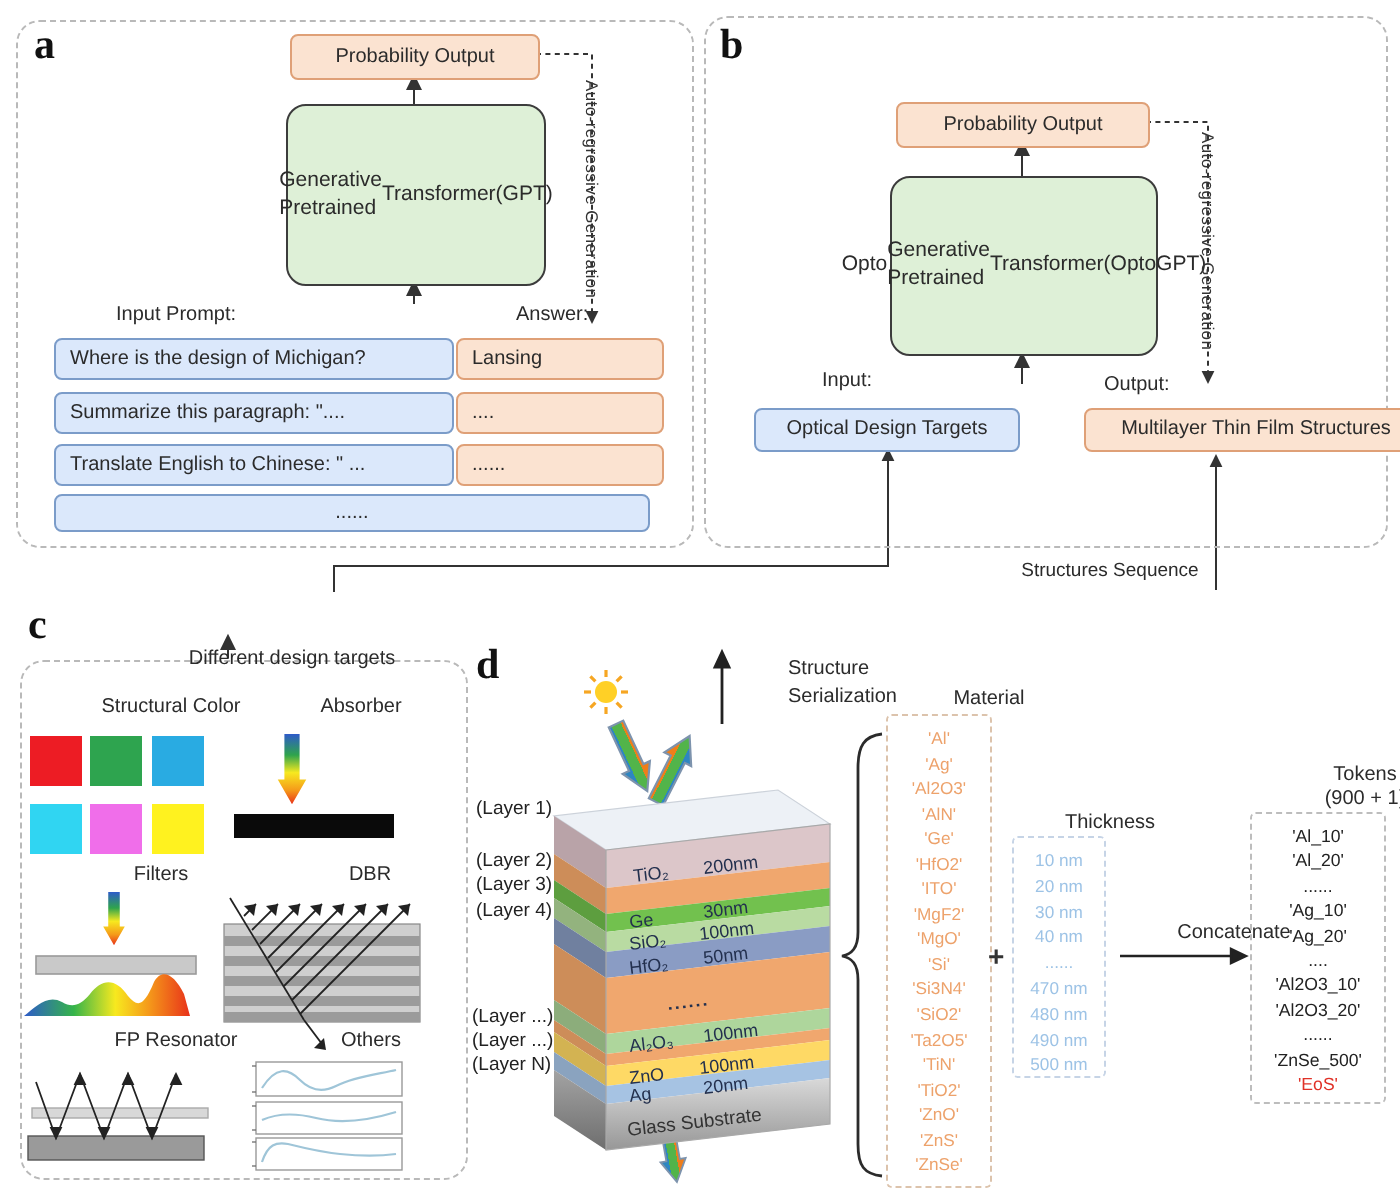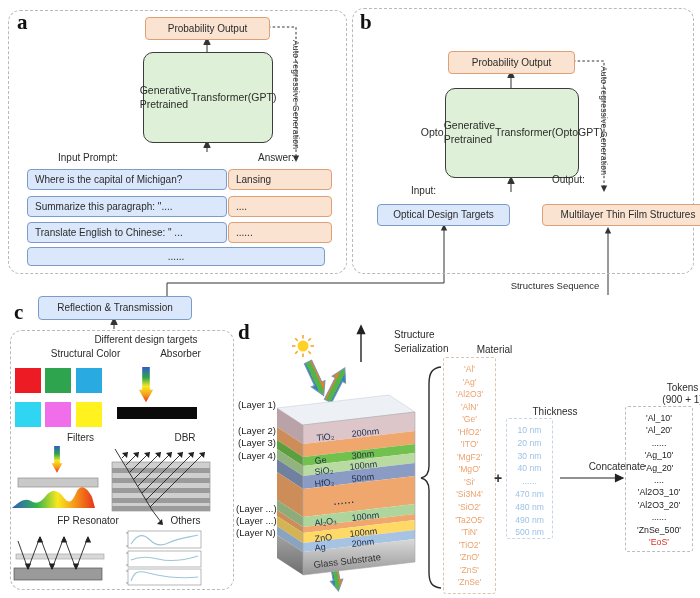--- a/index.html
+++ b/index.html
@@ -269,49 +269,48 @@
 <div class="abs pletter" style="left:17px;top:10px;">a</div>
 <div class="abs bx orange" style="left:145px;top:17px;width:123px;height:21px;">Probability Output</div>
 <div class="abs bx green" style="left:143px;top:52px;width:128px;height:89px;">
   <div>Generative Pretrained</div>
   <div>Transformer</div>
   <div>(GPT)</div>
 </div>
 <div class="abs vtext" style="left:291px;top:40px;height:122px;">Auto-regressive Generation</div>
 <div class="abs lbl" style="left:33px;top:152px;">Input Prompt:</div>
 <div class="abs lbl" style="left:233px;top:152px;">Answer:</div>
-<div class="abs bx blue leftalign" style="left:27px;top:169px;width:191px;height:19px;">Where is the capital of Michigan?</div>
+<div class="abs bx blue leftalign" style="left:27px;top:169px;width:191px;height:19px;">Where is the design of Michigan?</div>
 <div class="abs bx orange leftalign" style="left:228px;top:169px;width:95px;height:19px;">Lansing</div>
 <div class="abs bx blue leftalign" style="left:27px;top:196px;width:191px;height:19px;">Summarize this paragraph: "....</div>
 <div class="abs bx orange leftalign" style="left:228px;top:196px;width:95px;height:19px;">....</div>
 <div class="abs bx blue leftalign" style="left:27px;top:222px;width:191px;height:19px;">Translate English to Chinese: " ...</div>
 <div class="abs bx orange leftalign" style="left:228px;top:222px;width:95px;height:19px;">......</div>
 <div class="abs bx blue" style="left:27px;top:247px;width:296px;height:17px;">......</div>
 
 <div class="abs panel" style="left:352px;top:8px;width:340px;height:264px;"></div>
 <div class="abs pletter" style="left:360px;top:10px;">b</div>
 <div class="abs bx orange" style="left:448px;top:51px;width:125px;height:21px;">Probability Output</div>
 <div class="abs bx green" style="left:445px;top:88px;width:132px;height:88px;">
   <div>Opto</div>
   <div>Generative Pretrained</div>
   <div>Transformer</div>
   <div>(OptoGPT)</div>
 </div>
 <div class="abs vtext" style="left:599px;top:66px;height:124px;">Auto-regressive Generation</div>
 <div class="abs lbl" style="left:386px;top:185px;">Input:</div>
-<div class="abs lbl" style="left:527px;top:174px;text-align:right;">Output:</div>
+<div class="abs lbl" style="left:527px;top:187px;text-align:right;">Output:</div>
 <div class="abs bx blue" style="left:377px;top:204px;width:131px;height:20px;">Optical Design Targets</div>
 <div class="abs bx orange" style="left:542px;top:204px;width:170px;height:20px;">Multilayer Thin Film Structures</div>
 
-<div class="abs bx blue" style="left:38px;top:296px;width:152px;height:22px;">Reflection &amp; Transmission</div>
 <div class="abs lbl ctr" style="left:460px;top:280px;width:140px;font-size:9.5px;">Structures Sequence</div>
 
 <div class="abs pletter" style="left:14px;top:300px;">c</div>
 <div class="abs panel" style="left:10px;top:330px;width:222px;height:258px;"></div>
-<div class="abs lbl ctr" style="left:41px;top:334px;width:160px;">Different design targets</div>
+<div class="abs lbl ctr" style="left:41px;top:324px;width:160px;">Different design targets</div>
 <div class="abs lbl ctr" style="left:18px;top:348px;width:85px;">Structural Color</div>
 <div class="abs lbl ctr" style="left:128px;top:348px;width:55px;">Absorber</div>
 <div class="abs sw" style="left: 15px; top: 368px; width: 26px; height: 25px; background: rgb(237, 28, 36);"></div>
 <div class="abs sw" style="left: 45px; top: 368px; width: 26px; height: 25px; background: rgb(46, 164, 79);"></div>
 <div class="abs sw" style="left: 76px; top: 368px; width: 26px; height: 25px; background: rgb(41, 171, 226);"></div>
 <div class="abs sw" style="left: 15px; top: 402px; width: 26px; height: 25px; background: rgb(48, 213, 242);"></div>
 <div class="abs sw" style="left: 45px; top: 402px; width: 26px; height: 25px; background: rgb(240, 110, 234);"></div>
 <div class="abs sw" style="left: 76px; top: 402px; width: 26px; height: 25px; background: rgb(255, 242, 31);"></div>
 <div class="abs lbl ctr" style="left:33px;top:432px;width:45px;">Filters</div>
 <div class="abs lbl ctr" style="left:141px;top:432px;width:38px;">DBR</div>

